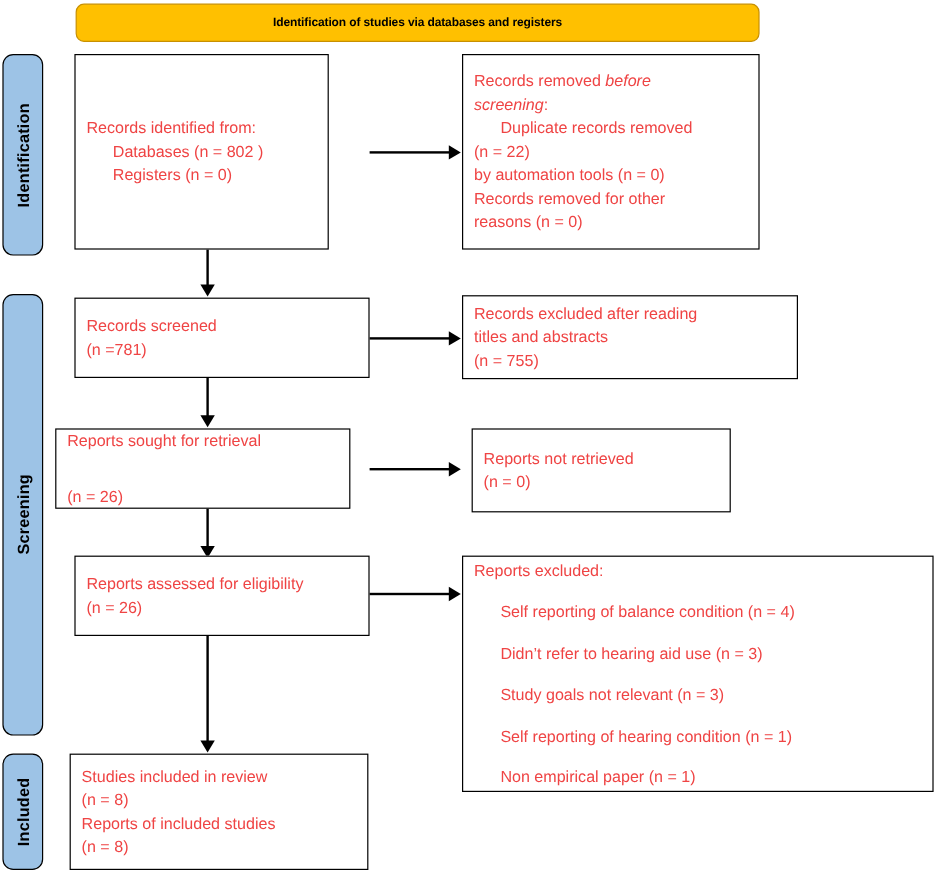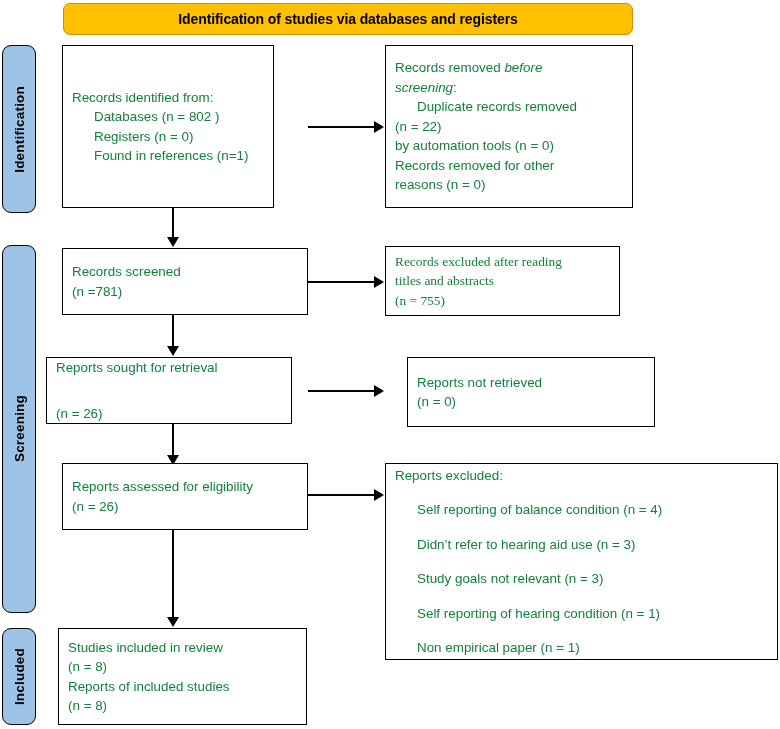--- a/index.html
+++ b/index.html
@@ -23,21 +23,21 @@
   .phase-banner {
     position: absolute;
     background: #FFC000;
     border: 1px solid #C89000;
     border-radius: 7px;
     box-sizing: border-box;
     display: flex;
     align-items: center;
     justify-content: center;
     font-weight: bold;
-    font-size: 14px;
+    font-size: 10px;
     letter-spacing: -0.1px;
     color: #000000;
   }
 
   
   .stage-label {
     position: absolute;
     background: #9DC3E6;
     border: 1.6px solid #000000;
     border-radius: 9px;
@@ -64,21 +64,21 @@
     box-sizing: border-box;
     display: flex;
     flex-direction: column;
     justify-content: center;
     padding: 0 9px;
   }
   .flow-box .line {
     font-size: 13.4px;
     line-height: 19.5px;
     white-space: pre;
-    color: #15803d;
+    color: #ef4444;
   }
   .flow-box .line.indent {
     padding-left: 22px;
   }
   .flow-box .line em {
     font-style: italic;
   }
 
   
   .conn-v {
@@ -126,21 +126,20 @@
   </div>
 
   <div class="stage-label" style="left:2px; top:628px; width:34px; height:97px;">
     <span class="stage-text">Included</span>
   </div>
 
   <div class="flow-box" style="left:62px; top:45px; width:212px; height:163px;">
     <div class="line">Records identified from:</div>
     <div class="line indent">Databases (n = 802 )</div>
     <div class="line indent">Registers (n = 0)</div>
-    <div class="line indent">Found in references (n=1)</div>
   </div>
 
   <div class="flow-box" style="left:385px; top:45px; width:248px; height:163px;">
     <div class="line"><span>Records removed </span><em>before</em></div>
     <div class="line"><em>screening</em><span>:</span></div>
     <div class="line indent">Duplicate records removed</div>
     <div class="line">(n = 22)</div>
     <div class="line">by automation tools (n = 0)</div>
     <div class="line">Records removed for other</div>
     <div class="line">reasons (n = 0)</div>
@@ -150,38 +149,38 @@
   <div class="arrow-right" style="left:374px; top:121px;"></div>
 
   <div class="conn-v" style="left:172px; top:208px; height:30px;"></div>
   <div class="arrow-down" style="left:167px; top:237px;"></div>
 
   <div class="flow-box" style="left:62px; top:248px; width:246px; height:67px;">
     <div class="line">Records screened</div>
     <div class="line">(n =781)</div>
   </div>
 
-  <div class="flow-box" style="left:385px; top:246px; width:235px; height:70px;font-family:Liberation Serif, serif;">
+  <div class="flow-box" style="left:385px; top:246px; width:280px; height:70px;">
     <div class="line">Records excluded after reading</div>
     <div class="line">titles and abstracts</div>
     <div class="line">(n = 755)</div>
   </div>
 
   <div class="conn-h" style="left:308px; top:281px; width:67px;"></div>
   <div class="arrow-right" style="left:374px; top:276px;"></div>
 
   <div class="conn-v" style="left:172px; top:315px; height:32px;"></div>
   <div class="arrow-down" style="left:167px; top:346px;"></div>
 
   <div class="flow-box" style="left:46px; top:357px; width:246px; height:67px;justify-content:space-between;">
     <div class="line">Reports sought for retrieval</div>
     <div class="line">(n = 26)</div>
   </div>
 
-  <div class="flow-box" style="left:407px; top:357px; width:248px; height:70px;">
+  <div class="flow-box" style="left:393px; top:357px; width:216px; height:70px;">
     <div class="line">Reports not retrieved</div>
     <div class="line">(n = 0)</div>
   </div>
 
   <div class="conn-h" style="left:308px; top:390px; width:67px;"></div>
   <div class="arrow-right" style="left:374px; top:385px;"></div>
 
   <div class="conn-v" style="left:172px; top:424px; height:32px;"></div>
   <div class="arrow-down" style="left:167px; top:455px;"></div>
 

